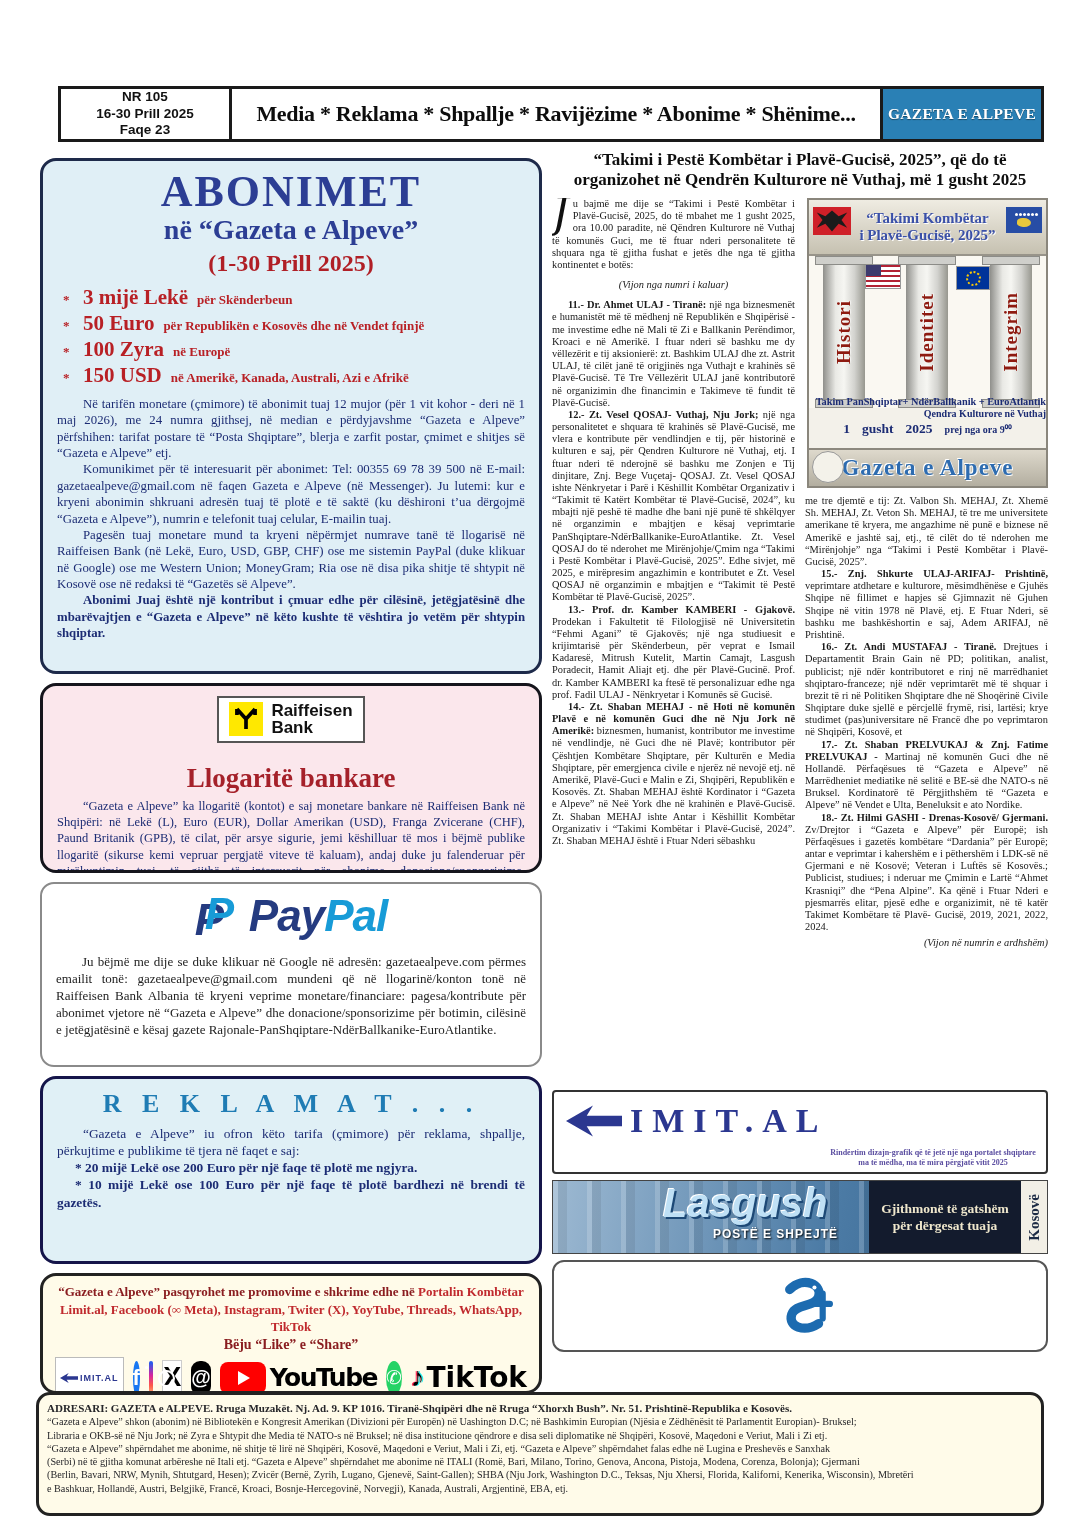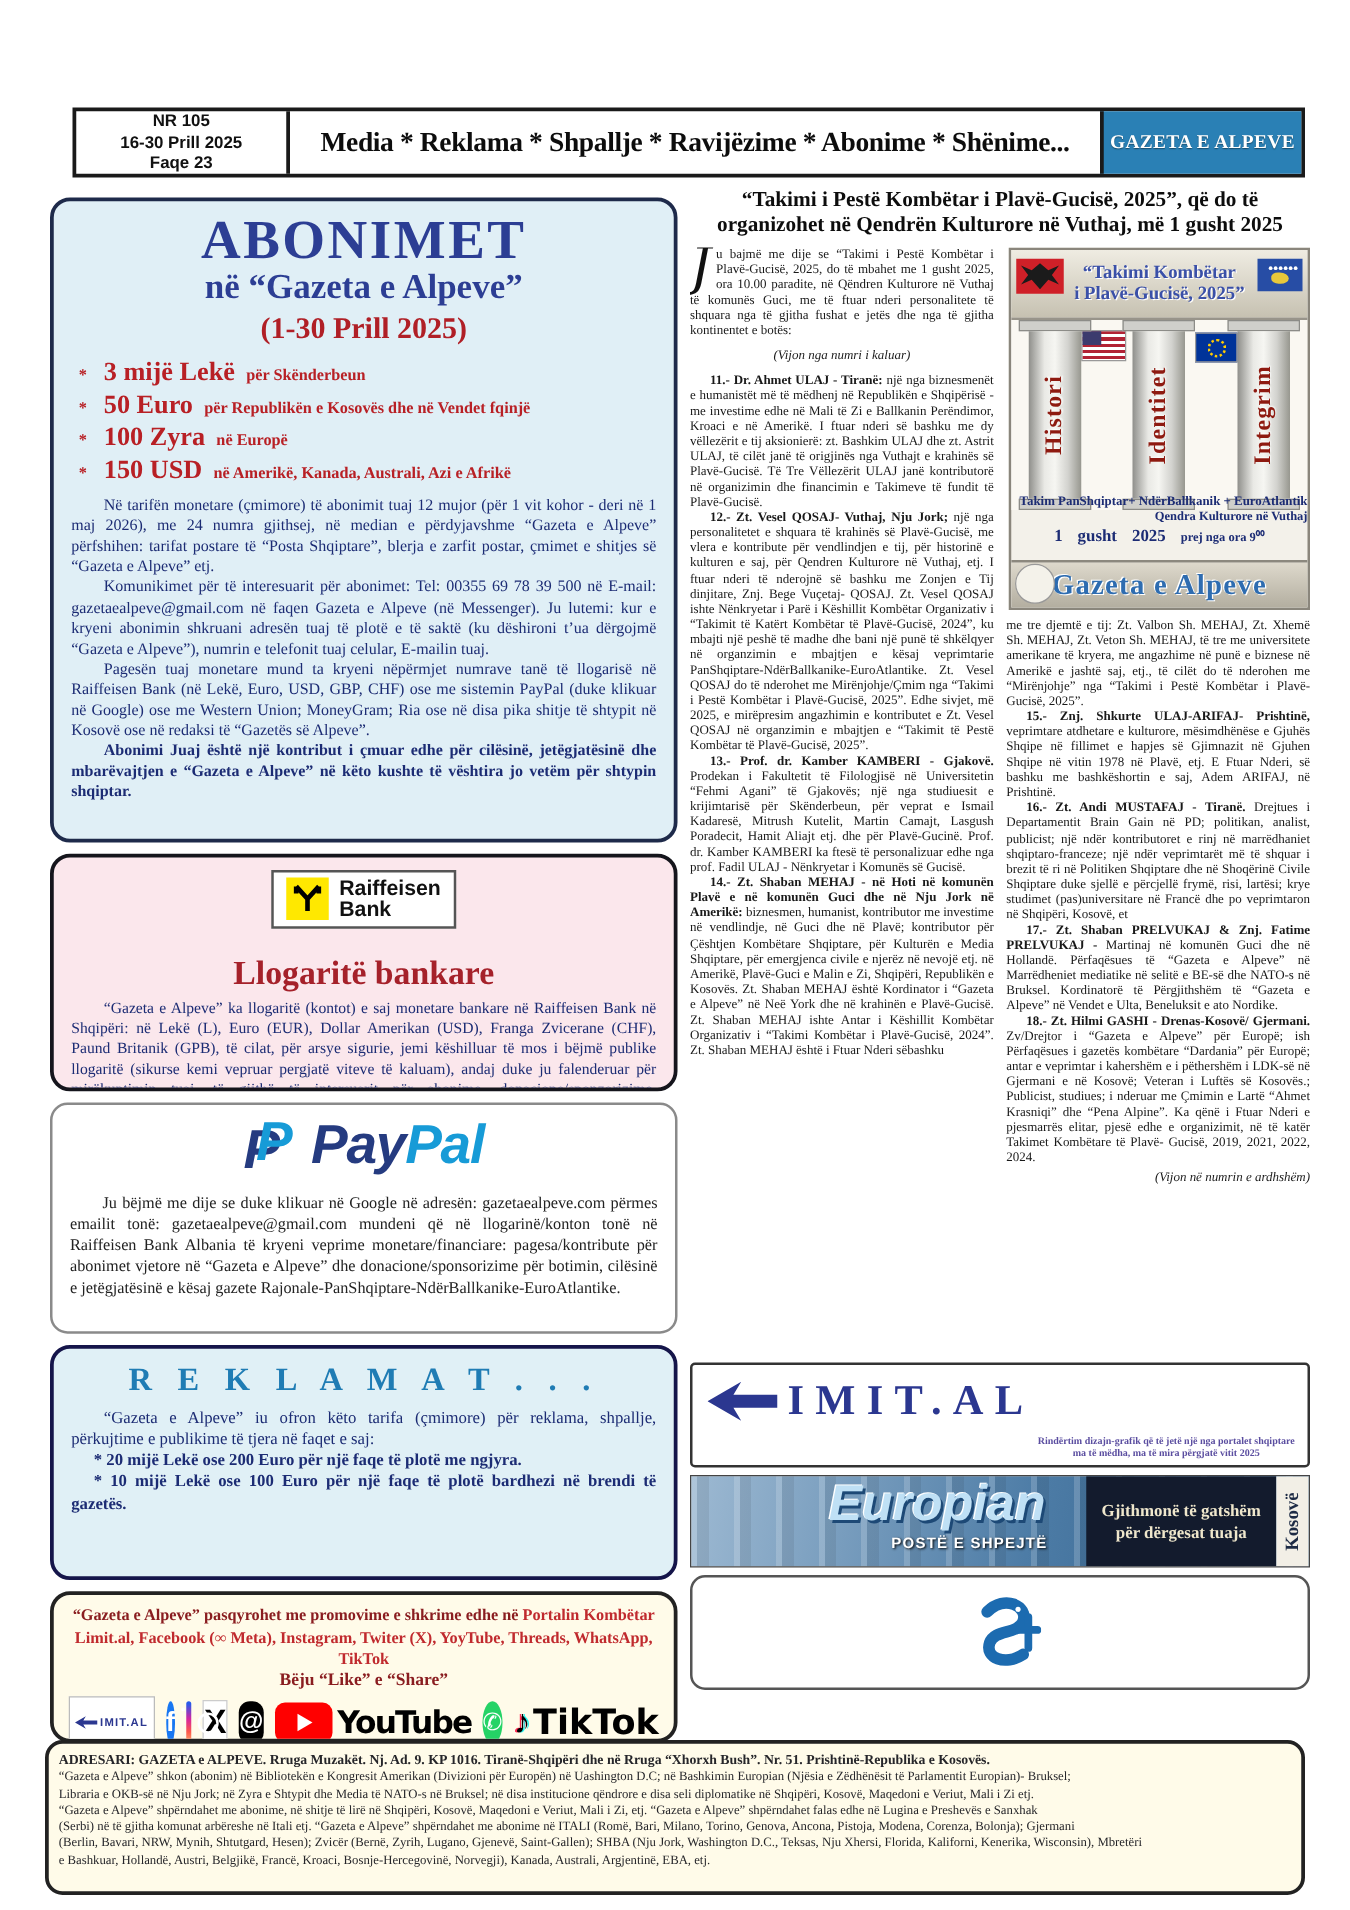--- a/index.html
+++ b/index.html
@@ -371,21 +371,21 @@
         <svg width="56" height="32" viewBox="0 0 54 30">
             <polygon points="0,15 26,0 20,10 54,10 54,20 20,20 26,30" fill="#2b3790"></polygon>
           </svg>
         <span class="limit-word">IMIT.AL</span>
       </div>
       <div class="limit-tag">Rindërtim dizajn-grafik që të jetë një nga portalet shqiptare ma të mëdha, ma të mira përgjatë vitit 2025</div>
     </div>
 
     <div class="ad-express">
       <div class="exp-streaks"></div>
-      <div class="exp-word">Europian</div>
+      <div class="exp-word">Lasgush</div>
       <div class="exp-sub">POSTË E SHPEJTË</div>
       <div class="exp-panel">Gjithmonë të gatshëm për dërgesat tuaja</div>
       <div class="exp-side">
           <span>Kosovë</span>
         </div>
     </div>
 
     <div class="ad-sante">
       <svg width="66" height="66" viewBox="0 0 64 64">
         <path d="M22 16 C36 2 54 12 50 23 C46 34 28 29 24 40 C20 52 36 58 50 49" stroke="#1c6bb0" stroke-width="9" fill="none" stroke-linecap="round"></path>

